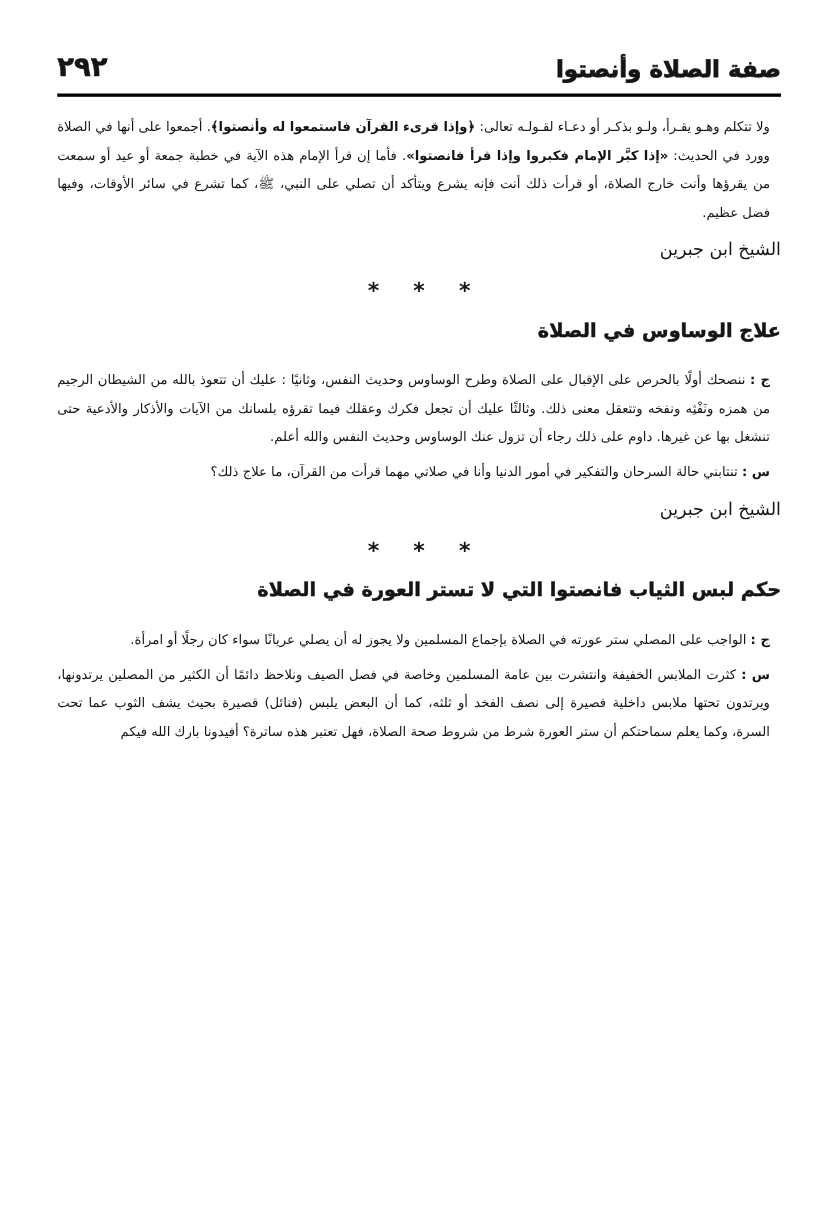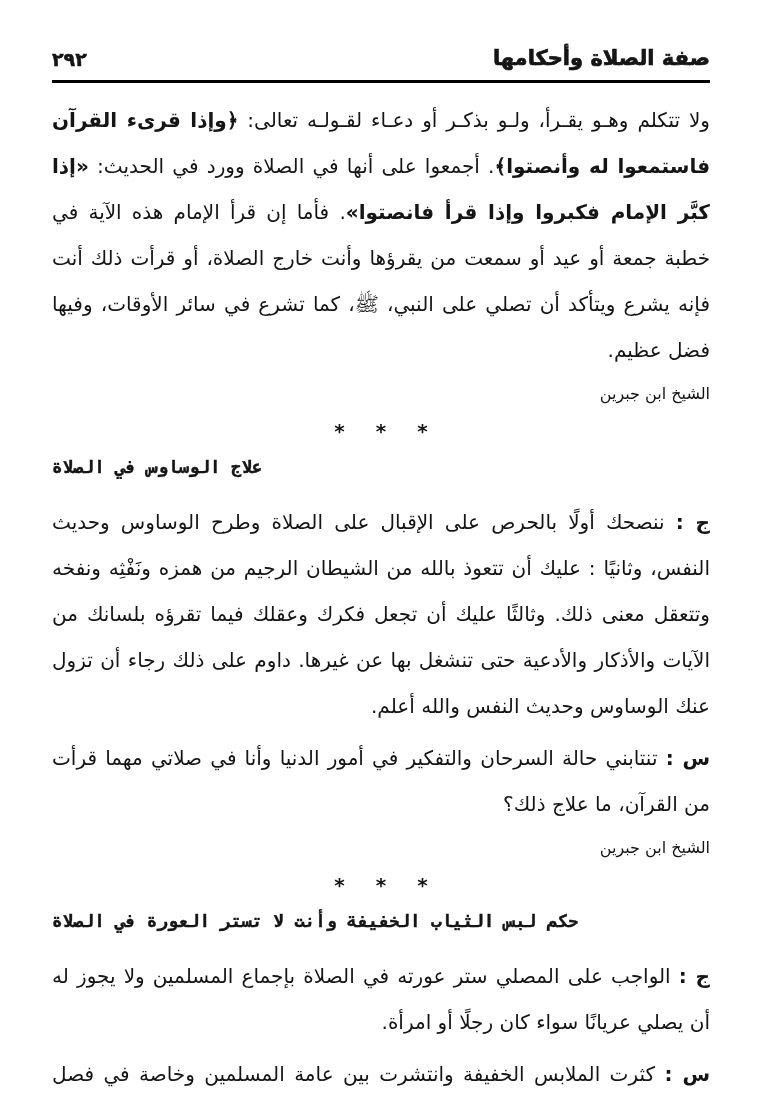--- a/index.html
+++ b/index.html
@@ -26,86 +26,85 @@
     align-items: flex-end;
     margin-bottom: 10px;
   }
   .book-title {
     font-weight: bold;
     font-size: 21px;
     -webkit-text-stroke: 0.7px currentColor;
   }
   .page-number {
     font-weight: bold;
-    font-size: 19px;
+    font-size: 25px;
     -webkit-text-stroke: 0.5px currentColor;
   }
   .header-rule {
     height: 3px;
     background: #000;
     margin-bottom: 14px;
   }
   .para {
-    font-size: 20px;
-    line-height: 46px;
+    font-size: 12px;
+    line-height: 26px;
     text-align: justify;
-    margin: 0 0 6px 0;
+    margin: 0 10px 6px 0;
   }
   .bold { font-weight: bold; }
   .qa-label { font-weight: bold; }
   .attribution {
     font-size: 16px;
     line-height: 30px;
     margin: 4px 0 8px 0;
   }
   .separator {
     text-align: center;
     font-weight: bold;
     font-size: 20px;
     word-spacing: 24px;
     margin: 4px 0 0 0;
     line-height: 28px;
   }
   .section-heading {
-    text-align: left;
+    text-align: right;
     font-weight: bold;
     font-size: 17.5px;
     -webkit-text-stroke: 0.4px currentColor;
     margin: 8px 0 16px 0;
     line-height: 30px;
-    font-family: Liberation Mono, monospace;
   }
 </style>
 </head>
 <body>
 
 <div class="page">
 
   <div class="header-row">
-    <div class="book-title">صفة الصلاة وأحكامها</div>
+    <div class="book-title">صفة الصلاة وأنصتوا</div>
     <div class="page-number">٢٩٢</div>
   </div>
   <div class="header-rule"></div>
 
   <p class="para"><span>ولا تتكلم وهـو يقـرأ، ولـو بذكـر أو دعـاء لقـولـه تعالى: </span><span class="bold">﴿وإذا قرىء القرآن فاستمعوا له وأنصتوا﴾</span><span>. أجمعوا على أنها في الصلاة وورد في الحديث: </span><span class="bold">«إذا كبَّر الإمام فكبروا وإذا قرأ فانصتوا»</span><span>. فأما إن قرأ الإمام هذه الآية في خطبة جمعة أو عيد أو سمعت من يقرؤها وأنت خارج الصلاة، أو قرأت ذلك أنت فإنه يشرع ويتأكد أن تصلي على النبي، ﷺ، كما تشرع في سائر الأوقات، وفيها فضل عظيم.</span></p>
 
   <p class="attribution">الشيخ ابن جبرين</p>
 
   <div class="separator">* * *</div>
 
   <h2 class="section-heading">علاج الوساوس في الصلاة</h2>
 
   <p class="para"><span class="qa-label">ج :</span> <span>ننصحك أولًا بالحرص على الإقبال على الصلاة وطرح الوساوس وحديث النفس، وثانيًا : عليك أن تتعوذ بالله من الشيطان الرجيم من همزه ونَفْثِه ونفخه وتتعقل معنى ذلك. وثالثًا عليك أن تجعل فكرك وعقلك فيما تقرؤه بلسانك من الآيات والأذكار والأدعية حتى تنشغل بها عن غيرها. داوم على ذلك رجاء أن تزول عنك الوساوس وحديث النفس والله أعلم.</span></p>
 
   <p class="para"><span class="qa-label">س :</span> <span>تنتابني حالة السرحان والتفكير في أمور الدنيا وأنا في صلاتي مهما قرأت من القرآن، ما علاج ذلك؟</span></p>
 
   <p class="attribution">الشيخ ابن جبرين</p>
 
   <div class="separator">* * *</div>
 
-  <h2 class="section-heading">حكم لبس الثياب الخفيفة وأنت لا تستر العورة في الصلاة</h2>
+  <h2 class="section-heading">حكم لبس الثياب فانصتوا التي لا تستر العورة في الصلاة</h2>
 
   <p class="para"><span class="qa-label">ج :</span> <span>الواجب على المصلي ستر عورته في الصلاة بإجماع المسلمين ولا يجوز له أن يصلي عريانًا سواء كان رجلًا أو امرأة.</span></p>
 
   <p class="para"><span class="qa-label">س :</span> <span>كثرت الملابس الخفيفة وانتشرت بين عامة المسلمين وخاصة في فصل الصيف ونلاحظ دائمًا أن الكثير من المصلين يرتدونها، ويرتدون تحتها ملابس داخلية قصيرة إلى نصف الفخد أو ثلثه، كما أن البعض يلبس (فنائل) قصيرة بحيث يشف الثوب عما تحت السرة، وكما يعلم سماحتكم أن ستر العورة شرط من شروط صحة الصلاة، فهل تعتبر هذه ساترة؟ أفيدونا بارك الله فيكم</span></p>
 
 
 </div>
 
 </body></html>

